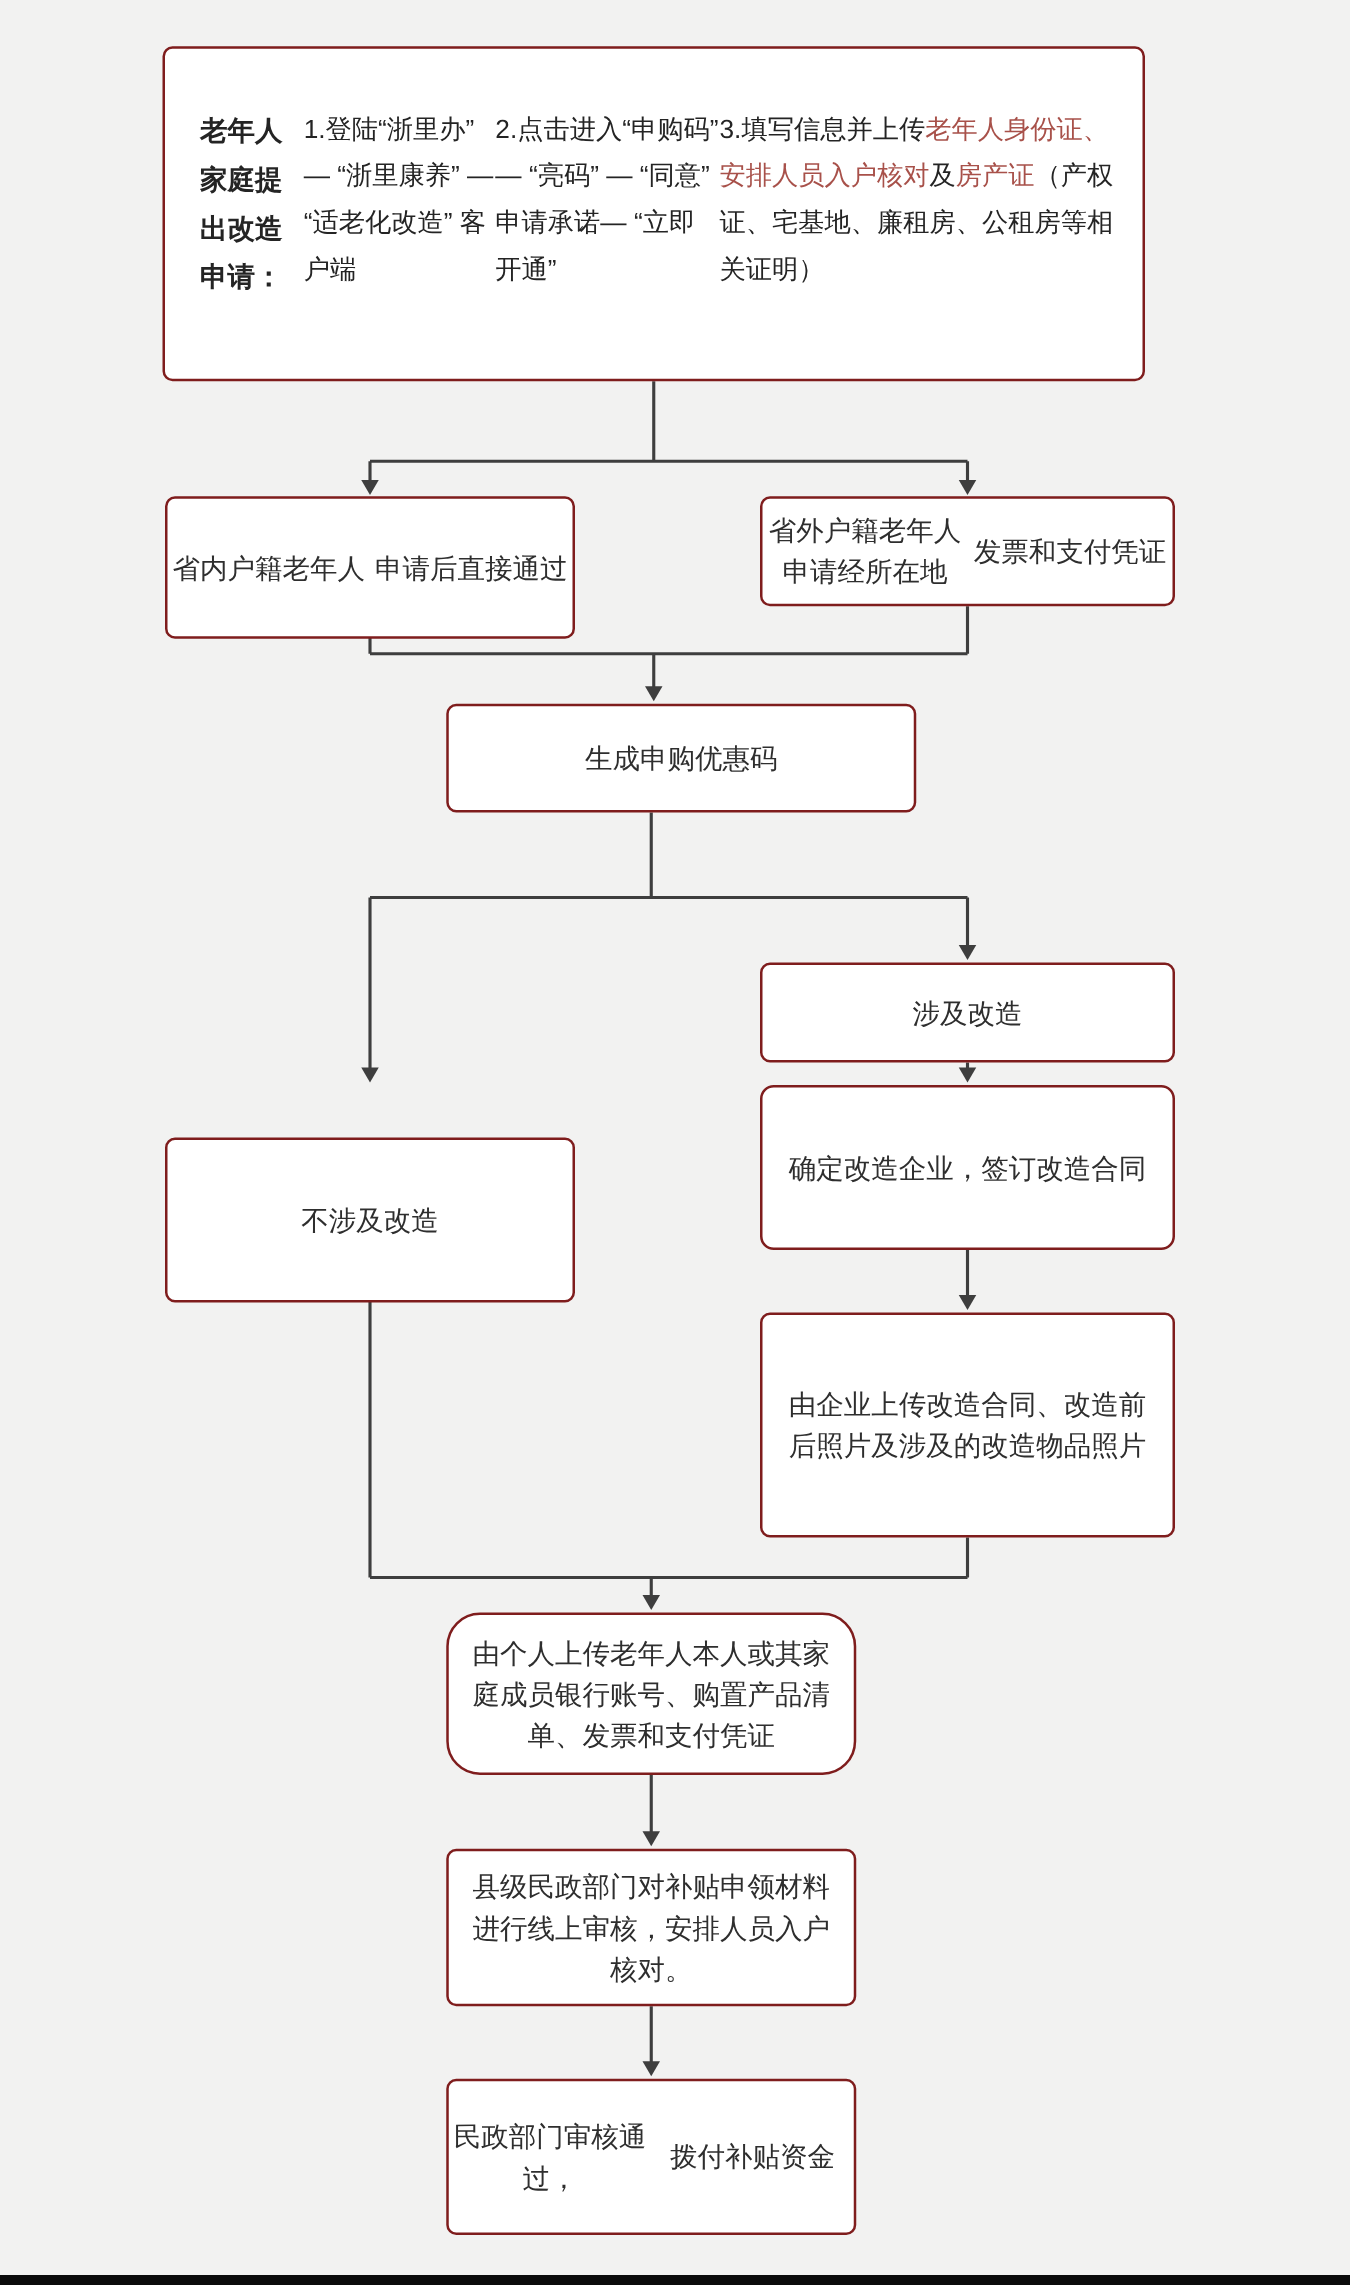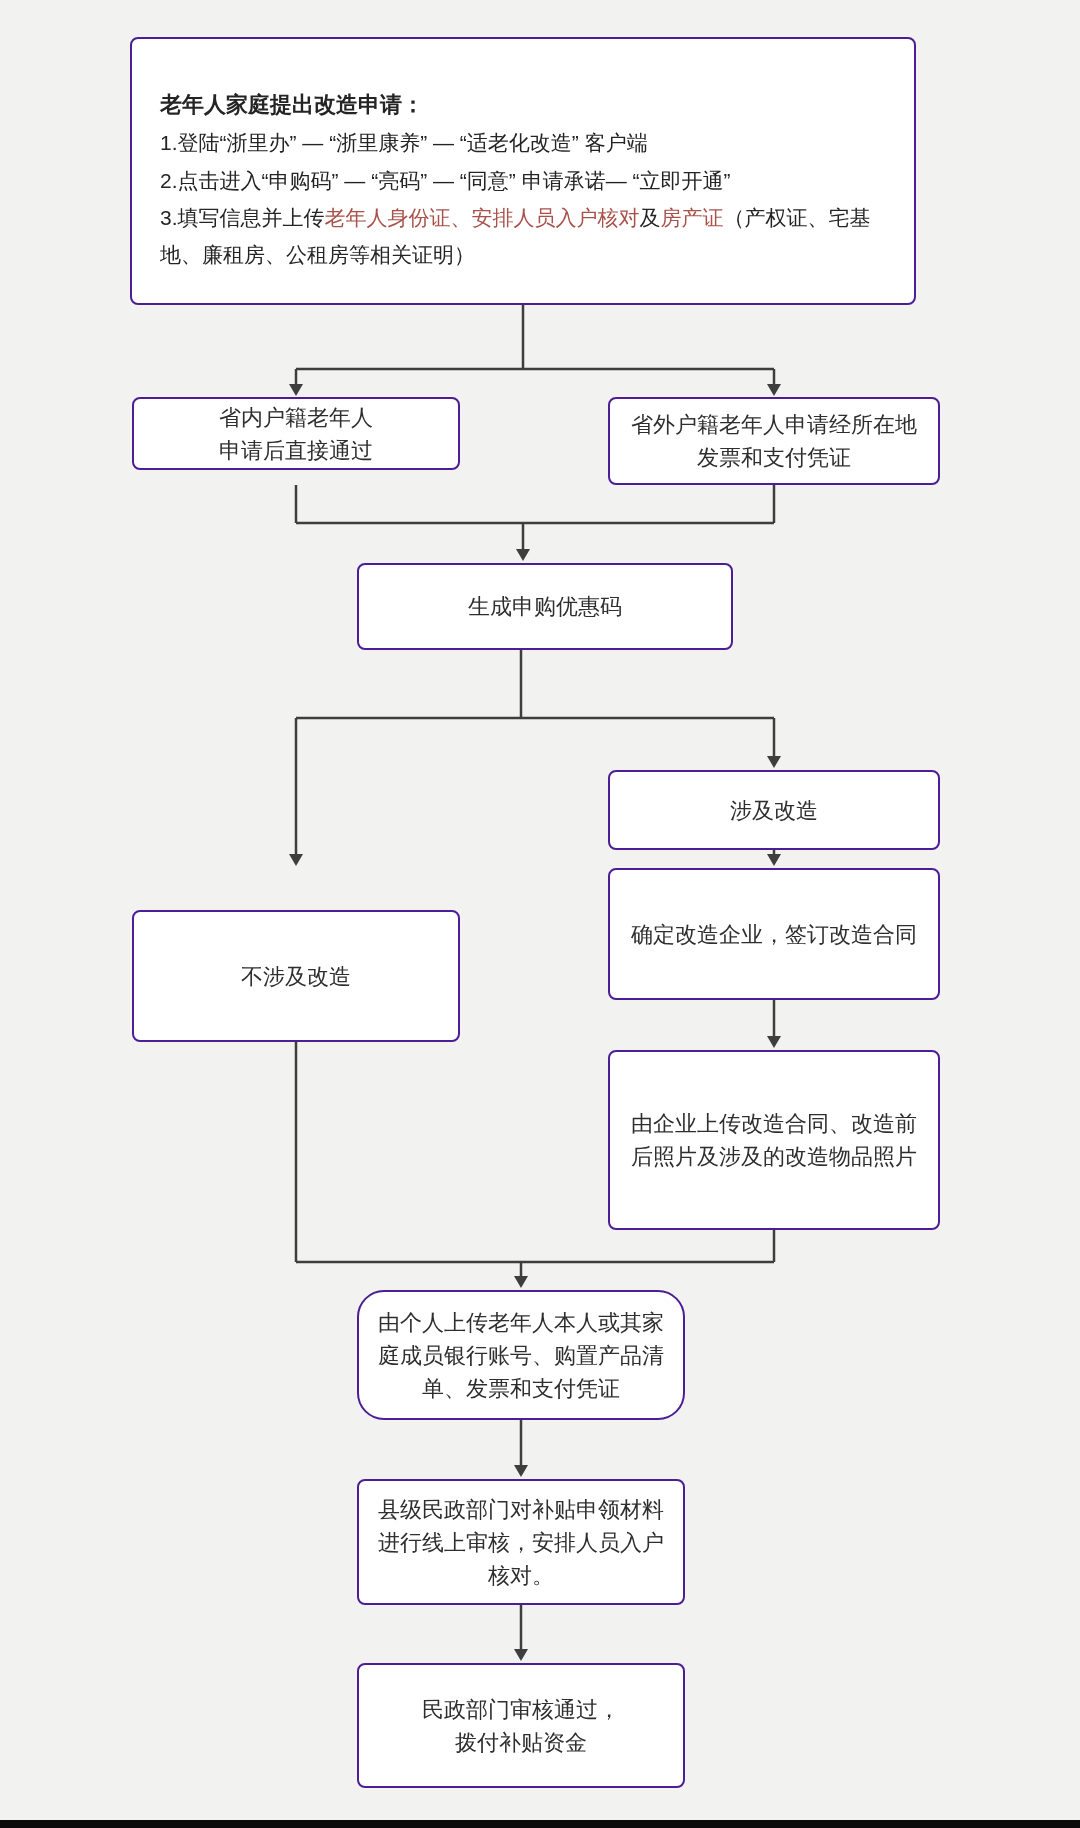--- a/index.html
+++ b/index.html
@@ -1,23 +1,23 @@
 <!DOCTYPE html>
 <html><head>
 <meta charset="utf-8">
 <style>
   html,body{margin:0;padding:0;}
   body{font-family:"Liberation Sans","DejaVu Sans",sans-serif;}
   #stage{position:relative;width:1080px;height:1828px;background:#f2f2f1;overflow:hidden;}
   #connectors{position:absolute;left:0;top:0;z-index:1;}
   .node{
     position:absolute;z-index:2;box-sizing:border-box;
-    background:#ffffff;border:2px solid #4c1d95;border-radius:8px;
+    background:#ffffff;border:2px solid #7f1d1d;border-radius:8px;
     color:#2e2e2e;font-size:22px;line-height:1.5;
-    display:flex;flex-direction:column;justify-content:center;align-items:center;
+    display:flex;flex-direction:row;justify-content:center;align-items:center;
     text-align:center;
   }
   .node .ln{width:100%;}
   
   .top-box{
     justify-content:flex-start;align-items:flex-start;text-align:left;
     padding:46px 16px 0 28px;font-size:21px;line-height:1.78;color:#242424;
   }
   .top-title{font-weight:bold;font-size:22px;}
   .red{color:#a8514a;}
@@ -75,21 +75,21 @@
     </g>
   </svg>
 
   <div class="node top-box" style="left:130px;top:37px;width:786px;height:268px;">
     <div class="top-title">老年人家庭提出改造申请：</div>
     <div class="top-line">1.登陆“浙里办” — “浙里康养” — “适老化改造” 客户端</div>
     <div class="top-line">2.点击进入“申购码” — “亮码” — “同意” 申请承诺— “立即开通”</div>
     <div class="top-line"><span>3.填写信息并上传</span><span class="red">老年人身份证、安排人员入户核对</span><span>及</span><span class="red">房产证</span><span>（产权证、宅基地、廉租房、公租房等相关证明）</span></div>
   </div>
 
-  <div class="node" style="left:132px;top:397px;width:328px;height:73px;">
+  <div class="node" style="left:132px;top:397px;width:328px;height:114px;">
     <div class="ln">省内户籍老年人</div>
     <div class="ln">申请后直接通过</div>
   </div>
 
   <div class="node" style="left:608px;top:397px;width:332px;height:88px;">
     <div class="ln">省外户籍老年人申请经所在地</div>
     <div class="ln">发票和支付凭证</div>
   </div>
 
   <div class="node" style="left:357px;top:563px;width:376px;height:87px;justify-content:center;">
@@ -97,21 +97,21 @@
   </div>
 
   <div class="node" style="left:608px;top:770px;width:332px;height:80px;">
     <div class="ln">涉及改造</div>
   </div>
 
   <div class="node" style="left:132px;top:868px;width:328px;height:132px;margin-top:42px;">
     <div class="ln">不涉及改造</div>
   </div>
 
-  <div class="node" style="left:608px;top:868px;width:332px;height:132px;">
+  <div class="node" style="left:608px;top:868px;width:332px;height:132px;border-radius:11px;">
     <div class="ln">确定改造企业，签订改造合同</div>
   </div>
 
   <div class="node wrapbox" style="left:608px;top:1050px;width:332px;height:180px;">
     <div class="ln">由企业上传改造合同、改造前后照片及涉及的改造物品照片</div>
   </div>
 
   <div class="node wrapbox-mid" style="left:357px;top:1290px;width:328px;height:130px;border-radius:27px;">
     <div class="ln">由个人上传老年人本人或其家庭成员银行账号、购置产品清单、发票和支付凭证</div>
   </div>

